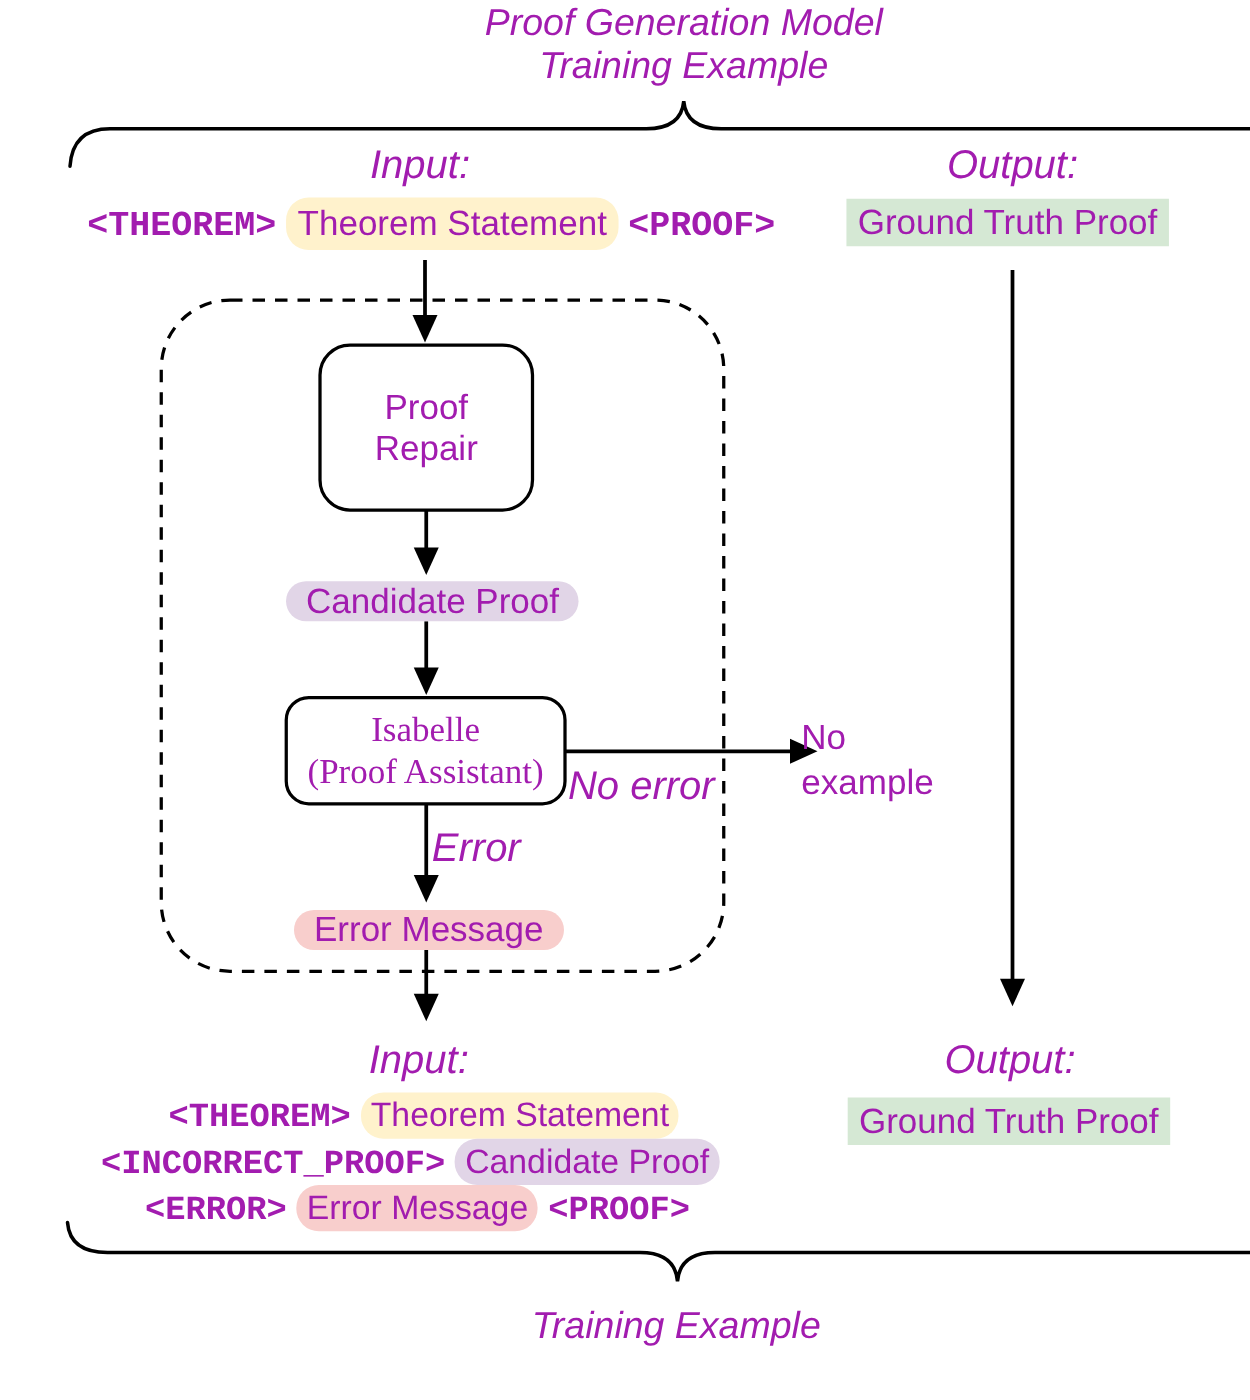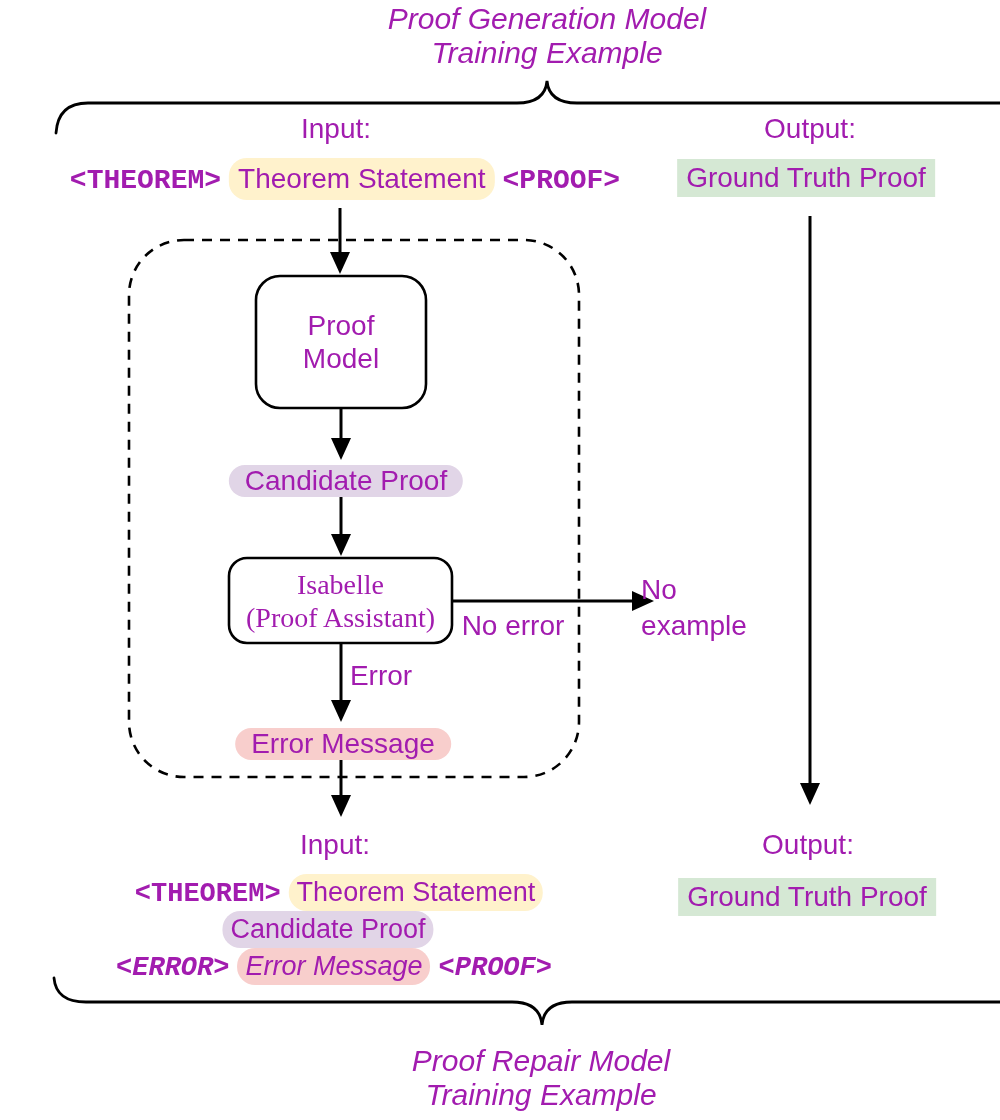--- a/index.html
+++ b/index.html
@@ -9,21 +9,21 @@
     background:#ffffff;
     font-family:"Liberation Sans", sans-serif;
     color:#a21caf;
     overflow:hidden;
     margin-left:44px;
   }
   #lines{position:absolute;left:0;top:0;z-index:0;}
   .txt{position:absolute;white-space:nowrap;z-index:2;}
   .center{transform:translateX(-50%);}
   .title{font-size:30px;line-height:34px;font-style:italic;text-align:center;}
-  .iolabel{font-size:28px;}
+  .iolabel{font-size:32px;font-style:italic;}
   .mono{font-family:"Liberation Mono","DejaVu Sans Mono",monospace;font-weight:bold;}
   .row{display:flex;align-items:baseline;gap:8px;}
   .row .mono{font-size:28px;line-height:42px;}
   .row.small .mono{font-size:27px;line-height:37px;}
   .hl{display:inline-block;font-size:28px;line-height:32px;padding:5px 9px;border-radius:18px;}
   .row.small .hl{font-size:27px;line-height:29px;padding:4px 8px;}
   .hl-green-top{display:inline-block;font-size:28px;line-height:30px;padding:4px 9px;background:var(--green,#D5E8D4);text-align:center;}
   .bg-yellow{background:var(--yellow,#FFF2CC);}
   .bg-purple{background:var(--purple,#E1D5E7);}
   .bg-red{background:var(--red,#F8CECC);}
@@ -98,21 +98,21 @@
     <span class="hl bg-yellow">Theorem Statement</span>
     <span class="mono">&lt;PROOF&gt;</span>
   </div>
 
   <div class="txt center" style="left:762px;top:159px;">
     <span class="hl-green-top">Ground Truth Proof</span>
   </div>
 
   <div class="boxtext" style="left:212px;top:276px;width:170px;height:131px;">
     <div>Proof</div>
-    <div>Model</div>
+    <div>Repair</div>
   </div>
 
   <div class="txt center" style="left:302px;top:465px;">
     <span class="hl bg-purple pill">Candidate Proof</span>
   </div>
 
   <div class="boxtext" style="left:185px;top:558px;width:223px;height:85px;font-family:Liberation Serif, serif;">
     <div>Isabelle</div>
     <div>(Proof Assistant)</div>
   </div>
@@ -129,30 +129,30 @@
   </div>
 
   <div class="txt iolabel center" style="left:291px;top:829px;">Input:</div>
   <div class="txt iolabel center" style="left:764px;top:829px;">Output:</div>
 
   <div class="txt row small center" style="left:295px;top:874px;">
     <span class="mono">&lt;THEOREM&gt;</span>
     <span class="hl bg-yellow">Theorem Statement</span>
   </div>
   <div class="txt row small center" style="left:284px;top:911px;">
+    <span class="mono">&lt;INCORRECT_PROOF&gt;</span>
     <span class="hl bg-purple">Candidate Proof</span>
   </div>
-  <div class="txt row small center" style="left:290px;top:948px;font-style:italic;">
+  <div class="txt row small center" style="left:290px;top:948px;">
     <span class="mono">&lt;ERROR&gt;</span>
     <span class="hl bg-red">Error Message</span>
     <span class="mono">&lt;PROOF&gt;</span>
   </div>
 
   <div class="txt center" style="left:763px;top:878px;">
     <span class="hl-green-top">Ground Truth Proof</span>
   </div>
 
   <div class="txt title center" style="left:497px;top:1044px;">
-    <div>Proof Repair Model</div>
     <div>Training Example</div>
   </div>
 
 </div>
 
 </body></html>

